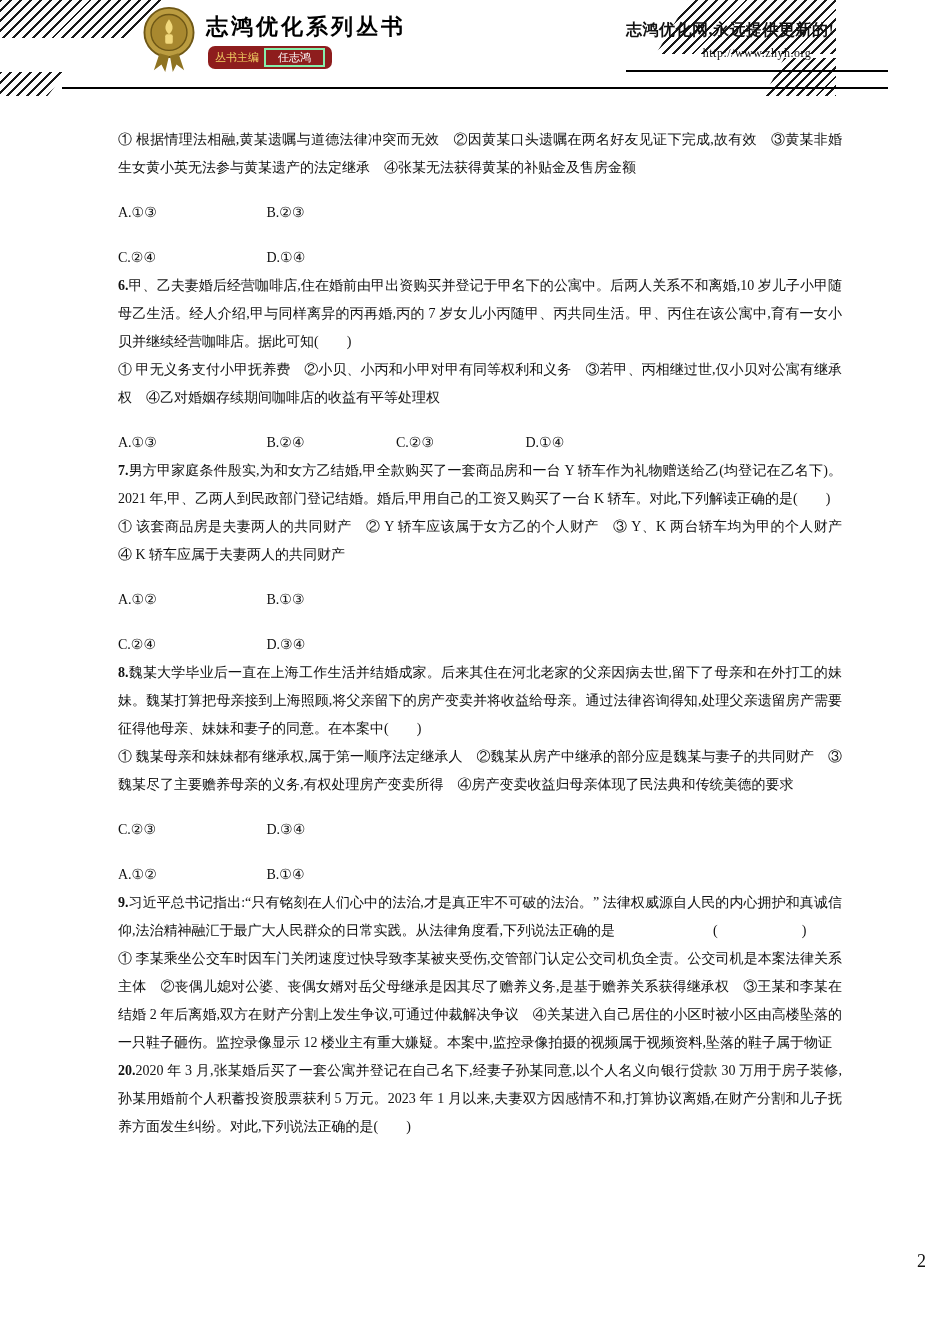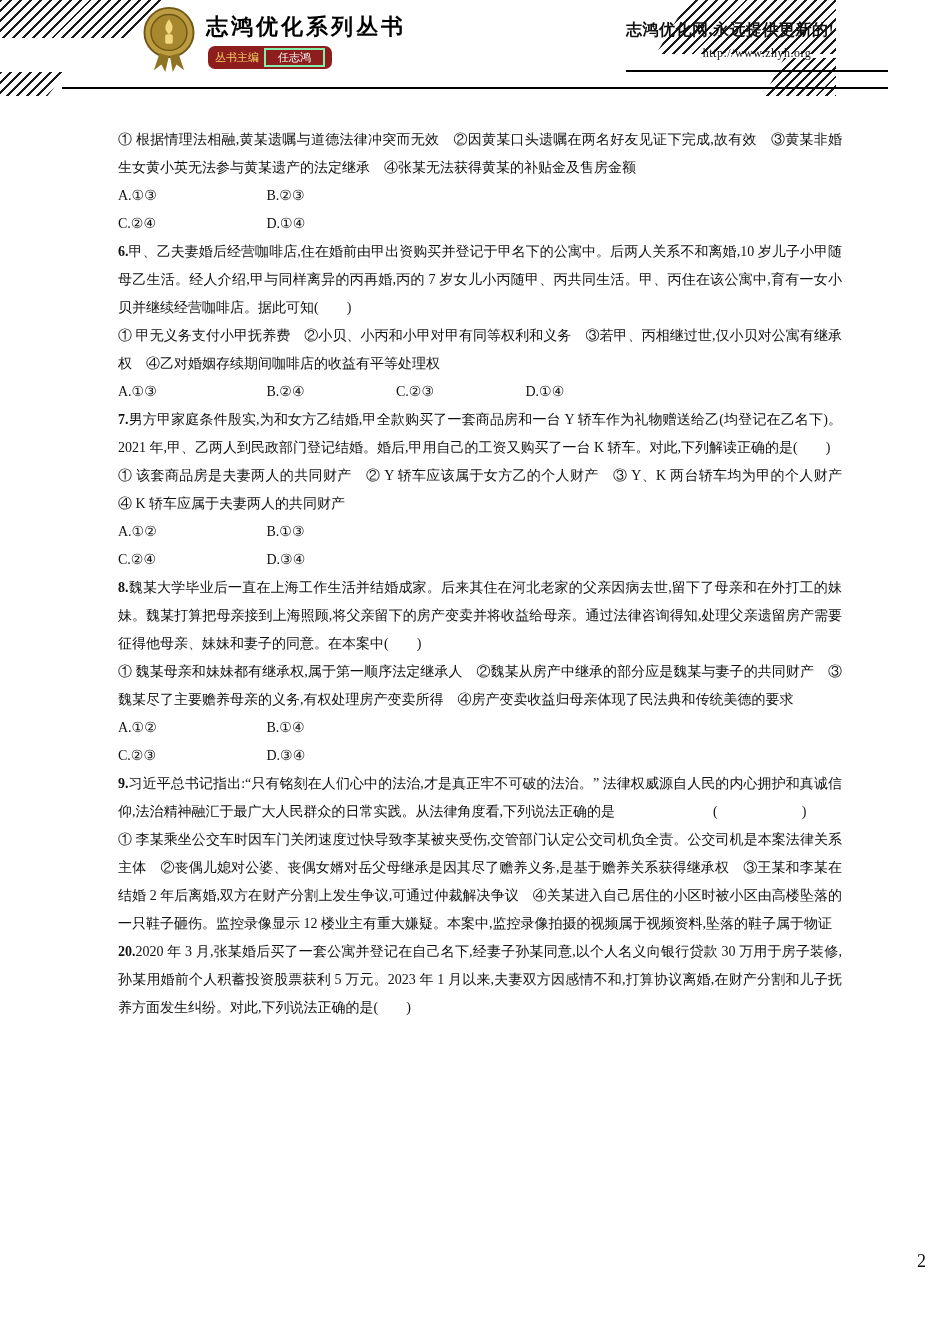--- a/index.html
+++ b/index.html
@@ -32,21 +32,21 @@
   .slogan { font-size:16px; font-weight:bold; letter-spacing:0.5px; white-space:nowrap; }
   .site-url { margin-top:5px; font-size:12px; text-align:center; letter-spacing:0.5px; }
   .right-rule { position:absolute; left:626px; top:70px; width:262px; height:1.5px; background:#000; }
 
   
   .content { position:absolute; left:118px; top:126px; width:724px; font-size:14px; line-height:28px; text-align:justify; }
   .para { text-align:justify; }
   .qnum { font-weight:bold; }
   .opts { line-height:28px; }
   .opt { display:inline-block; width:145px; }
-  .opt:nth-child(n+2) { width:126px; }
+  .opt:nth-child(n+2) { width:126px;margin-top:17px; }
   .opt:last-child { width:auto; }
 
   .page-number { position:absolute; right:24px; bottom:72px; font-size:18px; }
 </style>
 </head>
 <body>
 
 <div class="header">
   <div class="hatch hatch-tl"></div>
   <div class="hatch hatch-tr"></div>
@@ -111,26 +111,26 @@
     <div class="opts">
       <span class="opt">C.②④</span>
       <span class="opt">D.③④</span>
     </div>
   </div>
 
   <div>
     <p class="para"><b class="qnum">8.</b><span>魏某大学毕业后一直在上海工作生活并结婚成家。后来其住在河北老家的父亲因病去世,留下了母亲和在外打工的妹妹。魏某打算把母亲接到上海照顾,将父亲留下的房产变卖并将收益给母亲。通过法律咨询得知,处理父亲遗留房产需要征得他母亲、妹妹和妻子的同意。在本案中(　　)</span></p>
     <p class="para">① 魏某母亲和妹妹都有继承权,属于第一顺序法定继承人　②魏某从房产中继承的部分应是魏某与妻子的共同财产　③魏某尽了主要赡养母亲的义务,有权处理房产变卖所得　④房产变卖收益归母亲体现了民法典和传统美德的要求</p>
     <div class="opts">
+      <span class="opt">C.②③</span>
+      <span class="opt">D.③④</span>
+    </div>
+    <div class="opts">
       <span class="opt">A.①②</span>
       <span class="opt">B.①④</span>
-    </div>
-    <div class="opts">
-      <span class="opt">C.②③</span>
-      <span class="opt">D.③④</span>
     </div>
   </div>
 
   <div>
     <p class="para"><b class="qnum">9.</b><span>习近平总书记指出:“只有铭刻在人们心中的法治,才是真正牢不可破的法治。” 法律权威源自人民的内心拥护和真诚信仰,法治精神融汇于最广大人民群众的日常实践。从法律角度看,下列说法正确的是　　　　　　　(　　　　　　)</span></p>
     <p class="para">① 李某乘坐公交车时因车门关闭速度过快导致李某被夹受伤,交管部门认定公交司机负全责。公交司机是本案法律关系主体　②丧偶儿媳对公婆、丧偶女婿对岳父母继承是因其尽了赡养义务,是基于赡养关系获得继承权　③王某和李某在结婚 2 年后离婚,双方在财产分割上发生争议,可通过仲裁解决争议　④关某进入自己居住的小区时被小区由高楼坠落的一只鞋子砸伤。监控录像显示 12 楼业主有重大嫌疑。本案中,监控录像拍摄的视频属于视频资料,坠落的鞋子属于物证</p>
   </div>
 
   <div>
     <p class="para"><b class="qnum">20.</b><span>2020 年 3 月,张某婚后买了一套公寓并登记在自己名下,经妻子孙某同意,以个人名义向银行贷款 30 万用于房子装修,孙某用婚前个人积蓄投资股票获利 5 万元。2023 年 1 月以来,夫妻双方因感情不和,打算协议离婚,在财产分割和儿子抚养方面发生纠纷。对此,下列说法正确的是(　　)</span></p>

